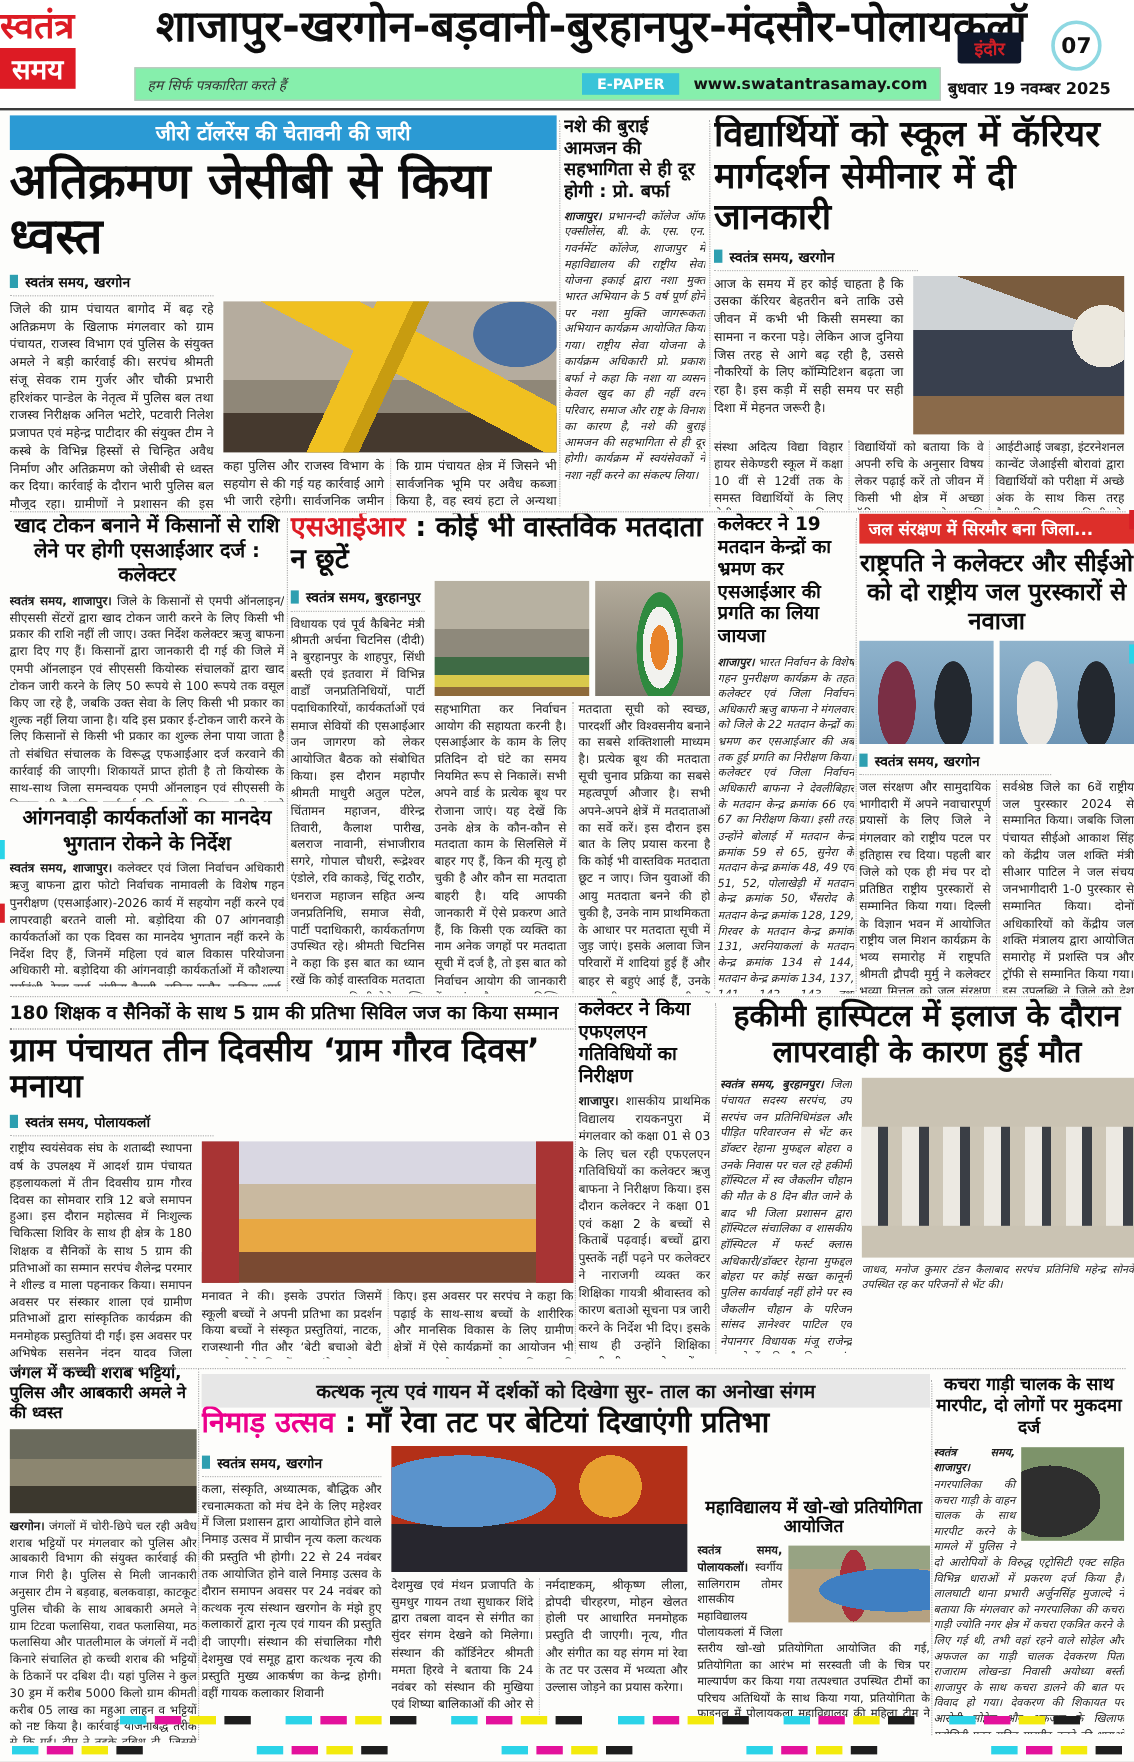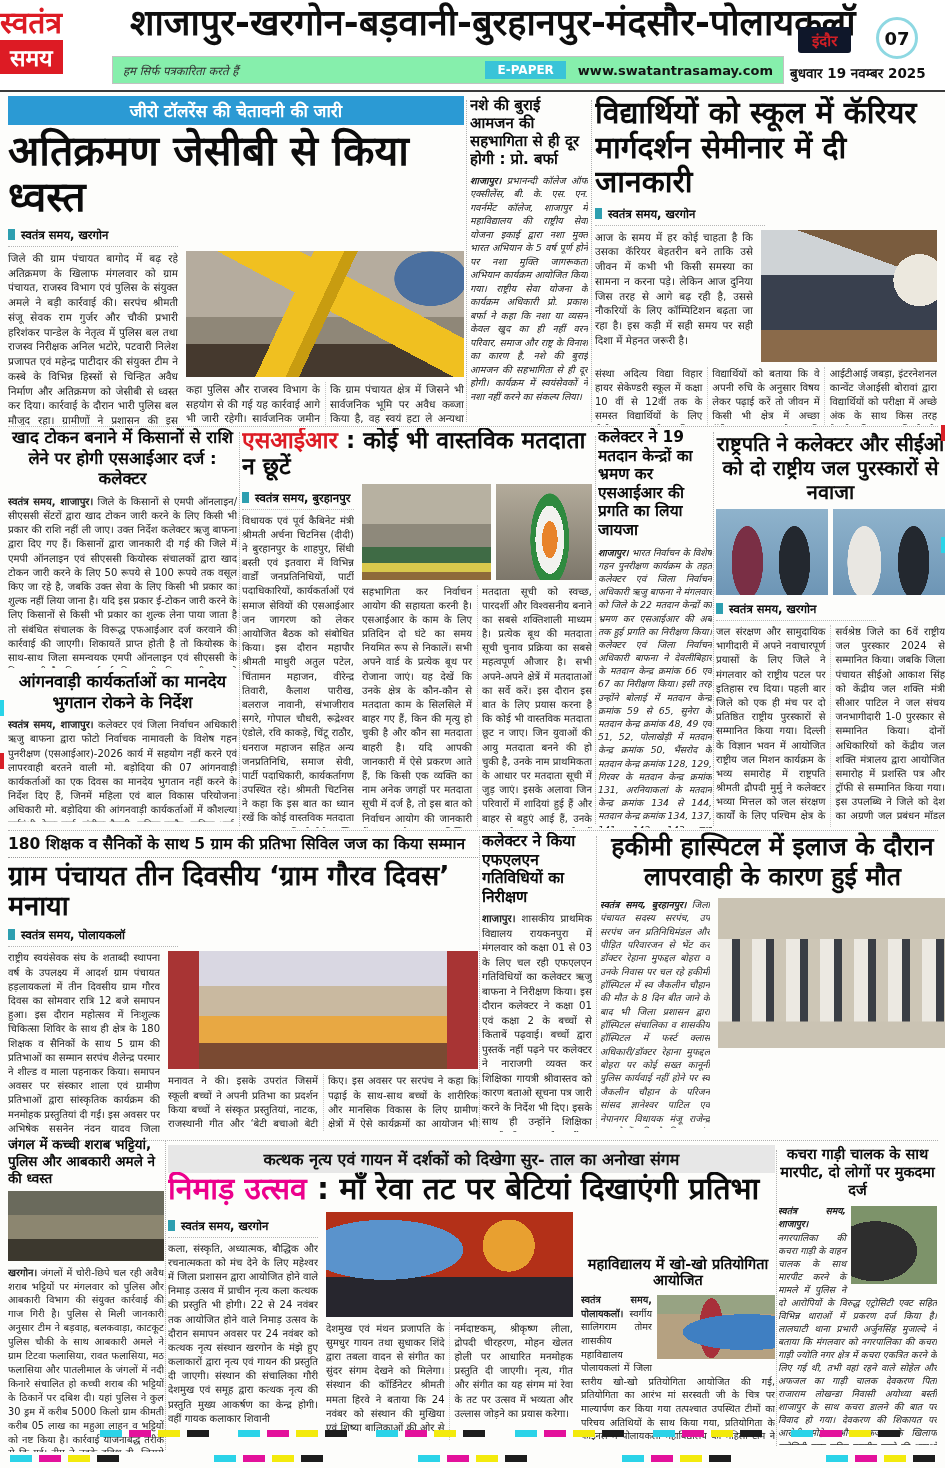--- a/index.html
+++ b/index.html
@@ -178,20 +178,21 @@
   </div>
 
   <div class="art" style="left:598px;top:428px;width:114px;height:400px;">
     <div class="hl" style="font-size:15.5px;line-height:1.2;">कलेक्टर ने 19 मतदान केन्द्रों का भ्रमण कर एसआईआर की प्रगति का लिया जायजा</div>
     <p class="body it" style="font-size:9.3px;margin:6px 0 0;overflow:hidden;height:310px;">
       <span class="lead">शाजापुर।</span><span> भारत निर्वाचन के विशेष गहन पुनरीक्षण कार्यक्रम के तहत कलेक्टर एवं जिला निर्वाचन अधिकारी ऋजु बाफना ने मंगलवार को जिले के 22 मतदान केन्द्रों का भ्रमण कर एसआईआर की अब तक हुई प्रगति का निरीक्षण किया। कलेक्टर एवं जिला निर्वाचन अधिकारी बाफना ने देवलीबिहार के मतदान केन्द्र क्रमांक 66 एवं 67 का निरीक्षण किया। इसी तरह उन्होंने बोलाई में मतदान केन्द्र क्रमांक 59 से 65, सुनेरा के मतदान केन्द्र क्रमांक 48, 49 एवं 51, 52, पोलाखेड़ी में मतदान केन्द्र क्रमांक 50, भैंसरोद के मतदान केन्द्र क्रमांक 128, 129, गिरवर के मतदान केन्द्र क्रमांक 131, अरनियाकलां के मतदान केन्द्र क्रमांक 134 से 144, मतदान केन्द्र क्रमांक 134, 137, 141, 142, 143 तथा शुजालपुर के मतदान केन्द्र क्रमांक 204, 209, 217 का निरीक्षण किया। बाफना ने ग्राम भैंसरोद के मतदान केन्द्र क्रमांक 128 के बीएलओ खेमसिंह मेवाड़ा को एसआईआर कार्य 60 प्रतिशत पूर्ण करने तथा भैंसरोद के ही मतदान केन्द्र क्रमांक 129 के बीएलओ रघुवीरसिंह राजपूत को एसआईआर कार्य 50 प्रतिशत पूर्ण करने पर पुष्पगुच्छ देकर सम्मानित किया।</span>
     </p>
   </div>
 
   <div class="art" style="left:716px;top:428px;width:229px;height:400px;">
+    <div class="banner-red">जल संरक्षण में सिरमौर बना जिला...</div>
     <div class="hl center" style="font-size:20px;line-height:1.2;margin-top:4px;">राष्ट्रपति ने कलेक्टर और सीईओ को दो राष्ट्रीय जल पुरस्कारों से नवाजा</div>
     <div style="display:flex;gap:5px;height:86px;margin-top:5px;">
       <div class="photo ph-award1" style="flex:1;"></div>
       <div class="photo ph-award2" style="flex:1;"></div>
     </div>
     <div class="byline" style="width:160px;">
       <span class="sq"></span>
       <span>स्वतंत्र समय, खरगोन</span>
     </div>
     <div class="body cols2" style="font-size:10px;height:208px;overflow:hidden;">जल संरक्षण और सामुदायिक भागीदारी में अपने नवाचारपूर्ण प्रयासों के लिए जिले ने मंगलवार को राष्ट्रीय पटल पर इतिहास रच दिया। पहली बार जिले को एक ही मंच पर दो प्रतिष्ठित राष्ट्रीय पुरस्कारों से सम्मानित किया गया। दिल्ली के विज्ञान भवन में आयोजित राष्ट्रीय जल मिशन कार्यक्रम के भव्य समारोह में राष्ट्रपति श्रीमती द्रौपदी मुर्मु ने कलेक्टर भव्या मित्तल को जल संरक्षण कार्यों के लिए पश्चिम क्षेत्र के सर्वश्रेष्ठ जिले का 6वें राष्ट्रीय जल पुरस्कार 2024 से सम्मानित किया। जबकि जिला पंचायत सीईओ आकाश सिंह को केंद्रीय जल शक्ति मंत्री सीआर पाटिल ने जल संचय जनभागीदारी 1-0 पुरस्कार से सम्मानित किया। दोनों अधिकारियों को केंद्रीय जल शक्ति मंत्रालय द्वारा आयोजित समारोह में प्रशस्ति पत्र और ट्रॉफी से सम्मानित किया गया। इस उपलब्धि ने जिले को देश का अग्रणी जल प्रबंधन मॉडल बनाकर राष्ट्रीय मानचित्र पर स्थापित कर दिया है। जिले में 4.21 लाख जलसंरचनाएं निर्मित कर 2.31 करोड़ घनमीटर जल भंडारण क्षमता बढ़ाई गई है। इसके चलते जिले को पश्चिमी क्षेत्र में श्रेणी 3 अंतर्गत 13वां स्थान हासिल करने पर 25 लाख रुपये की प्रोत्साहन राशि प्राप्त हुई है। जिले में 5606 जल संरक्षण कार्य पूर्ण कर सत्यापित किए गए हैं।</div>
@@ -222,37 +223,38 @@
 
   <div class="art" style="left:600px;top:832px;width:345px;height:300px;">
     <div class="hl center" style="font-size:25px;line-height:1.2;">हकीमी हास्पिटल में इलाज के दौरान लापरवाही के कारण हुई मौत</div>
     <div style="display:flex;gap:8px;margin-top:6px;height:230px;">
       <p class="body it" style="width:110px;flex:none;font-size:9.4px;margin:0;overflow:hidden;">
         <span class="lead">स्वतंत्र समय, बुरहानपुर।</span><span> जिला पंचायत सदस्य सरपंच, उप सरपंच जन प्रतिनिधिमंडल और पीड़ित परिवारजन से भेंट कर डॉक्टर रेहाना मुफद्दल बोहरा व उनके निवास पर चल रहे हकीमी हॉस्पिटल में स्व जैकलीन चौहान की मौत के 8 दिन बीत जाने के बाद भी जिला प्रशासन द्वारा हॉस्पिटल संचालिका व शासकीय हॉस्पिटल में फर्स्ट क्लास अधिकारी/डॉक्टर रेहाना मुफद्दल बोहरा पर कोई सख्त कानूनी पुलिस कार्यवाई नहीं होने पर स्व जैकलीन चौहान के परिजन सांसद ज्ञानेश्वर पाटिल एवं नेपानगर विधायक मंजू राजेन्द्र दादू से भेंट की और निष्पक्ष जांच एवं दोषी डॉ रेहाना मुफद्दल बोहरा व हकीमी हॉस्पिटल के विरुद्ध कड़ी से कड़ी कानूनी पुलिस कार्यवाई की मांग की। लालबाग रोड़ स्थित हकीमी हॉस्पिटल में स्व जैकलीन चौहान की मौत के मामले ने बुरहानपुर जिले में स्वास्थ्य सेवाओं की लापरवाही की पोल खोलकर रख दी है, 22 वर्षीय स्व जैकलीन चौहान की पिछले</span>
       </p>
       <div style="flex:1;display:flex;flex-direction:column;gap:5px;overflow:hidden;">
         <div class="photo ph-hakimi" style="height:150px;"></div>
         <div style="display:flex;gap:8px;flex:1;overflow:hidden;">
+          <div class="caption" style="flex:1;">जाधव, मनोज कुमार टंडन कैलाबाद सरपंच प्रतिनिधि महेन्द्र सोनवे उपस्थित रह कर परिजनों से भेंट की।</div>
         </div>
       </div>
     </div>
   </div>
 
   <div class="art" style="left:8px;top:1136px;width:156px;height:316px;">
     <div class="hl" style="font-size:13.5px;line-height:1.25;">जंगल में कच्ची शराब भट्टियां, पुलिस और आबकारी अमले ने की ध्वस्त</div>
     <div class="photo ph-jungle" style="height:70px;margin-top:4px;"></div>
     <p class="body" style="font-size:9.8px;margin:5px 0 0;overflow:hidden;height:198px;">
       <span class="lead">खरगोन।</span><span> जंगलों में चोरी-छिपे चल रही अवैध शराब भट्टियों पर मंगलवार को पुलिस और आबकारी विभाग की संयुक्त कार्रवाई की गाज गिरी है। पुलिस से मिली जानकारी अनुसार टीम ने बड़वाह, बलकवाड़ा, काटकूट पुलिस चौकी के साथ आबकारी अमले ने ग्राम टिटवा फलासिया, रावत फलासिया, मठ फलासिया और पातलीमाल के जंगलों में नदी किनारे संचालित हो कच्ची शराब की भट्टियों के ठिकानें पर दबिश दी। यहां पुलिस ने कुल 30 ड्रम में करीब 5000 किलो ग्राम कीमती करीब 05 लाख का महुआ लाहन व भट्टियों को नष्ट किया है। कार्रवाई योजनाबद्ध तरीके से कि गई। टीम ने तड़के दबिश दी, जिससे उनके पहुंचने की किसी को सूचना न मिले। हालांकि कार्रवाई के दौरान कोई गिरफ्तारी नही कि गई है।</span>
     </p>
   </div>
 
   <div class="abs kicker-gray" style="left:168px;top:1145px;width:607px;">कत्थक नृत्य एवं गायन में दर्शकों को दिखेगा सुर- ताल का अनोखा संगम</div>
 
   <div class="art" style="left:168px;top:1172px;width:607px;height:280px;">
-    <div class="hl" style="font-size:30px;">
+    <div class="hl" style="font-size:24px;">
       <span style="color:#ec008c;">निमाड़ उत्सव</span><span> : माँ रेवा तट पर बेटियां दिखाएंगी प्रतिभा</span>
     </div>
     <div style="display:flex;gap:8px;margin-top:6px;height:228px;">
       <div style="width:150px;flex:none;overflow:hidden;">
         <div class="byline">
           <span class="sq"></span>
           <span>स्वतंत्र समय, खरगोन</span>
         </div>
         <div class="body" style="font-size:10px;overflow:hidden;height:188px;">कला, संस्कृति, अध्यात्मक, बौद्धिक और रचनात्मकता को मंच देने के लिए महेश्वर में जिला प्रशासन द्वारा आयोजित होने वाले निमाड़ उत्सव में प्राचीन नृत्य कला कत्थक की प्रस्तुति भी होगी। 22 से 24 नवंबर तक आयोजित होने वाले निमाड़ उत्सव के दौरान समापन अवसर पर 24 नवंबर को कत्थक नृत्य संस्थान खरगोन के मंझे हुए कलाकारों द्वारा नृत्य एवं गायन की प्रस्तुति दी जाएगी। संस्थान की संचालिका गौरी देशमुख एवं समूह द्वारा कत्थक नृत्य की प्रस्तुति मुख्य आकर्षण का केन्द्र होगी। वहीं गायक कलाकार शिवानी</div>
       </div>

